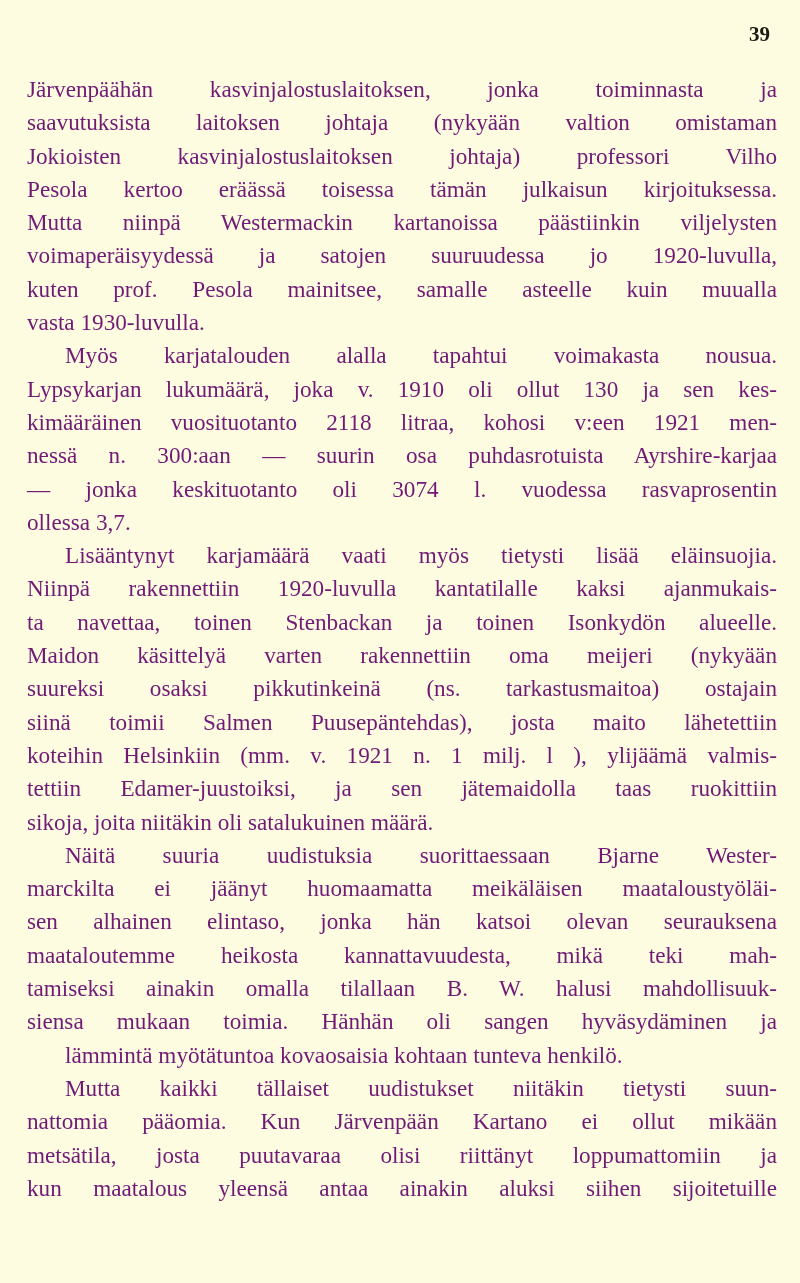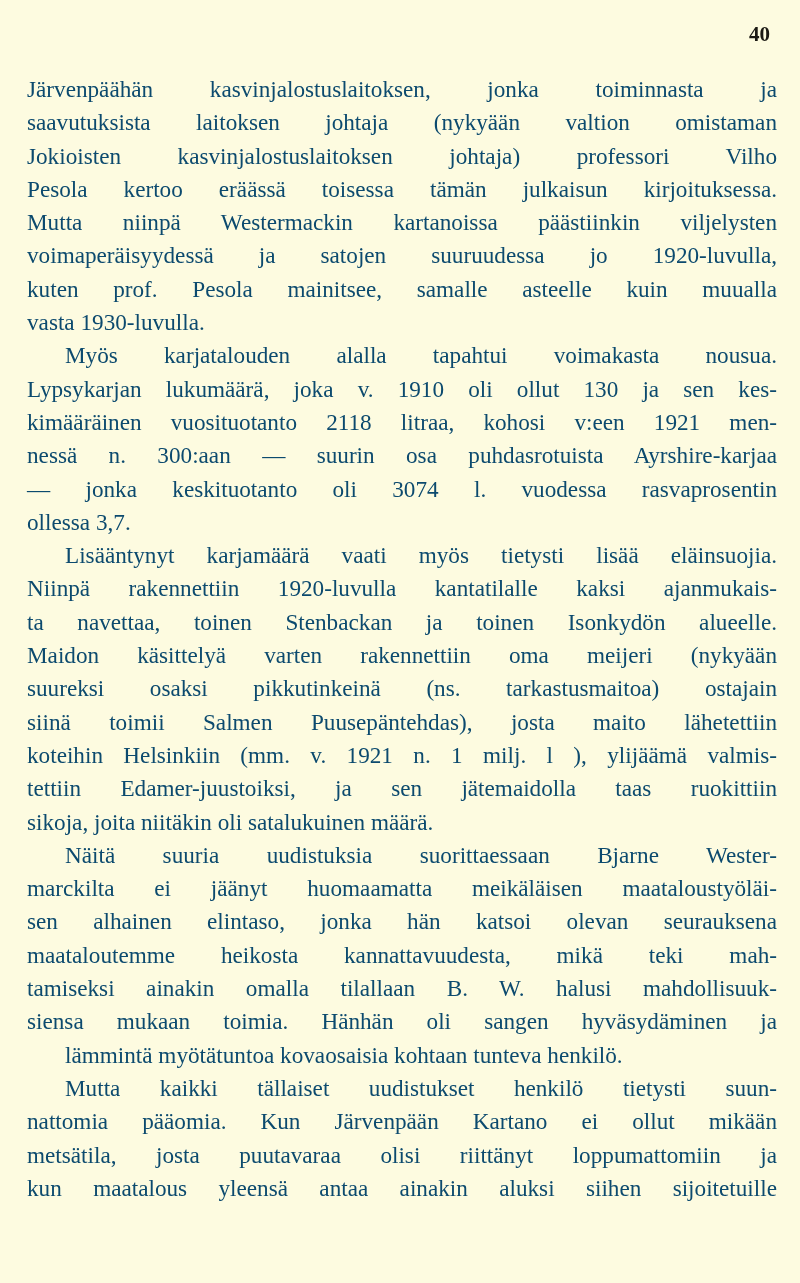--- a/index.html
+++ b/index.html
@@ -29,21 +29,21 @@
       font-size: 21px;
       color: #1c1a14;
     }
     .body-text {
       position: absolute;
       left: 27px;
       top: 73px;
       width: 750px;
       font-family: "Liberation Serif", serif;
       font-size: 23.2px;
-      color: #0c4a6e;
+      color: #701a75;
     }
     .line {
       display: block;
       height: 33.3px;
       line-height: 33.3px;
       white-space: nowrap;
       text-align: justify;
       text-align-last: justify;
       transform-origin: left center;
     }
@@ -51,21 +51,21 @@
       text-align-last: left;
     }
     .line.indent {
       padding-left: 38px;
     }
   </style>
 </head>
 <body>
 
 <div class="page">
-  <div class="page-number">40</div>
+  <div class="page-number">39</div>
 
   <div class="body-text">
 
     <div>
       <span class="line" style="white-space: nowrap;">Järvenpäähän kasvinjalostuslaitoksen, jonka toiminnasta ja</span>
       <span class="line" style="white-space: nowrap;">saavutuksista laitoksen johtaja (nykyään valtion omistaman</span>
       <span class="line" style="white-space: nowrap;">Jokioisten kasvinjalostuslaitoksen johtaja) professori Vilho</span>
       <span class="line" style="white-space: nowrap;">Pesola kertoo eräässä toisessa tämän julkaisun kirjoituksessa.</span>
       <span class="line" style="white-space: nowrap;">Mutta niinpä Westermackin kartanoissa päästiinkin viljelysten</span>
       <span class="line" style="white-space: nowrap;">voimaperäisyydessä ja satojen suuruudessa jo 1920-luvulla,</span>
@@ -98,19 +98,19 @@
       <span class="line indent" style="white-space: nowrap;">Näitä suuria uudistuksia suorittaessaan Bjarne Wester-</span>
       <span class="line" style="white-space: nowrap;">marckilta ei jäänyt huomaamatta meikäläisen maataloustyöläi-</span>
       <span class="line" style="white-space: nowrap;">sen alhainen elintaso, jonka hän katsoi olevan seurauksena</span>
       <span class="line" style="white-space: nowrap;">maataloutemme heikosta kannattavuudesta, mikä teki mah-</span>
       <span class="line" style="white-space: nowrap;">tamiseksi ainakin omalla tilallaan B. W. halusi mahdollisuuk-</span>
       <span class="line" style="white-space: nowrap;">siensa mukaan toimia. Hänhän oli sangen hyväsydäminen ja</span>
       <span class="line last" style="white-space: nowrap; margin-left: 38px;">lämmintä myötätuntoa kovaosaisia kohtaan tunteva henkilö.</span>
     </div>
 
     <div>
-      <span class="line indent" style="white-space: nowrap;">Mutta kaikki tällaiset uudistukset henkilö tietysti suun-</span>
+      <span class="line indent" style="white-space: nowrap;">Mutta kaikki tällaiset uudistukset niitäkin tietysti suun-</span>
       <span class="line" style="white-space: nowrap;">nattomia pääomia. Kun Järvenpään Kartano ei ollut mikään</span>
       <span class="line" style="white-space: nowrap;">metsätila, josta puutavaraa olisi riittänyt loppumattomiin ja</span>
       <span class="line" style="white-space: nowrap;">kun maatalous yleensä antaa ainakin aluksi siihen sijoitetuille</span>
     </div>
   </div>
 </div>
 
 </body></html>

